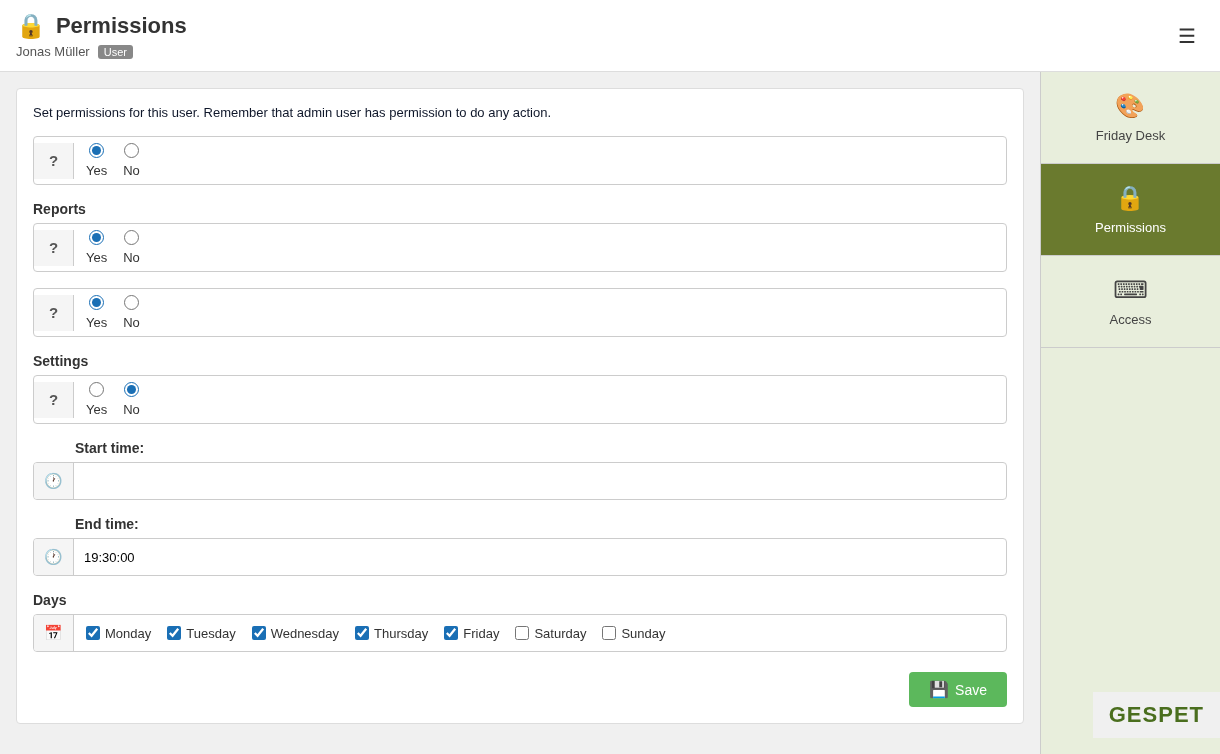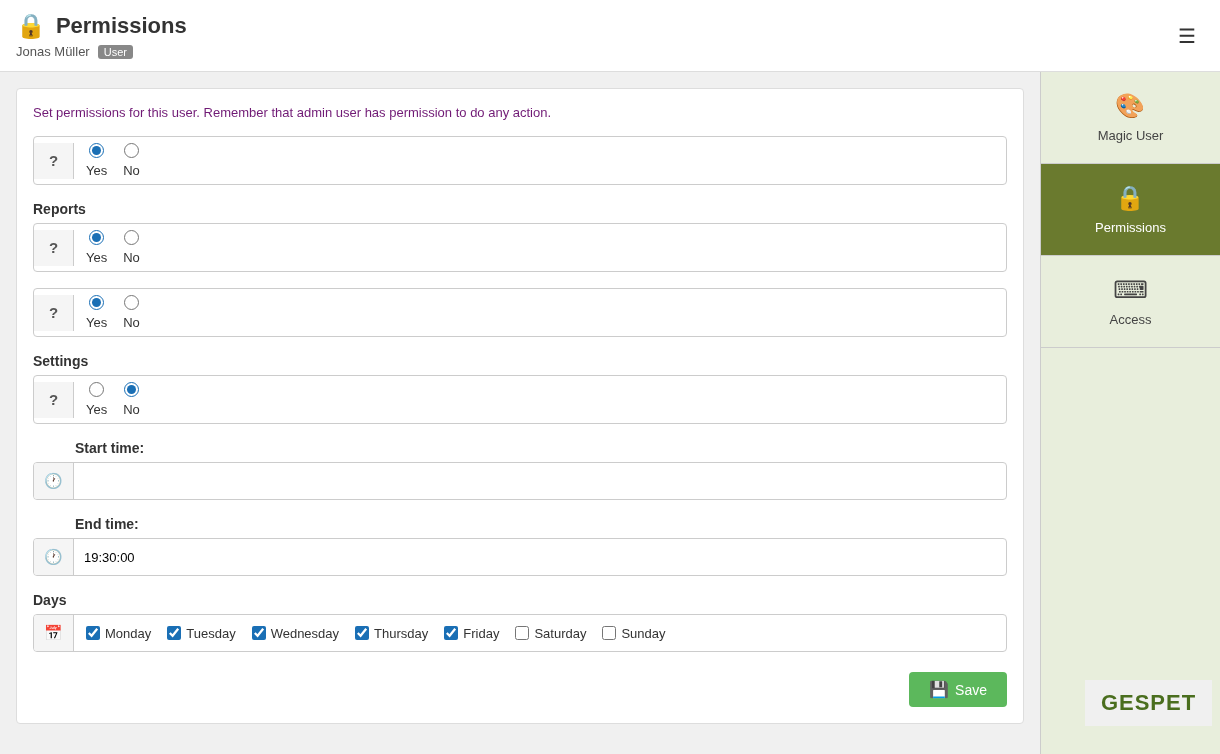--- a/index.html
+++ b/index.html
@@ -14,21 +14,21 @@
     .header-subtitle { display: flex; align-items: center; gap: 8px; margin-top: 4px; font-size: 13px; color: #555; }
     .user-badge { background: #888; color: #fff; font-size: 11px; padding: 1px 6px; border-radius: 3px; }
     .hamburger-btn { background: none; border: none; cursor: pointer; font-size: 20px; color: #333; padding: 4px 8px; }
 
     
     .main-layout { display: flex; flex: 1; overflow: hidden; }
 
     
     .content-area { flex: 1; padding: 16px; overflow-y: auto; }
     .content-panel { background: #fff; border: 1px solid #ddd; border-radius: 4px; padding: 16px; }
-    .info-text { font-size: 13px; color: #701a75; margin-bottom: 16px; }
+    .info-text { font-size: 13px; color: #0f172a; margin-bottom: 16px; }
 
     
     .permission-group { margin-bottom: 16px; }
     .permission-label { font-weight: bold; font-size: 14px; margin-bottom: 6px; }
     .permission-row { display: flex; align-items: center; border: 1px solid #ccc; border-radius: 4px; overflow: hidden; }
     .question-btn { background: #f5f5f5; border: none; border-right: 1px solid #ccc; width: 40px; height: 36px; font-size: 15px; font-weight: bold; color: #555; cursor: pointer; display: flex; align-items: center; justify-content: center; flex-shrink: 0; }
     .radio-options { display: flex; align-items: center; gap: 16px; padding: 6px 12px; }
     .radio-option { display: flex; align-items: center; gap: 5px; cursor: pointer; font-size: 13px; flex-direction: column; }
     .radio-option input[type="radio"] { accent-color: #1a6fb5; width: 15px; height: 15px; }
 
@@ -211,29 +211,29 @@
             <span style="font-size:16px;">💾</span>
             <span>Save</span>
           </button>
         </div>
       </div>
     </div>
 
     <div class="sidebar">
       <div class="sidebar-item">
         <span class="sidebar-icon">🎨</span>
-        <span>Magic User</span>
+        <span>Friday Desk</span>
       </div>
       <div class="sidebar-item active">
         <span class="sidebar-icon">🔒</span>
         <span>Permissions</span>
       </div>
       <div class="sidebar-item">
         <span class="sidebar-icon">⌨</span>
         <span>Access</span>
       </div>
 
-      <div style="flex:1; display:flex; align-items:flex-end; justify-content:center; padding-bottom:28px;margin-left:36px;">
+      <div style="flex:1; display:flex; align-items:flex-end; justify-content:flex-end; padding-bottom:16px;margin-left:36px;">
         <div class="footer-brand">GESPET</div>
       </div>
     </div>
   </div>
 </div>
 
 </body></html>

